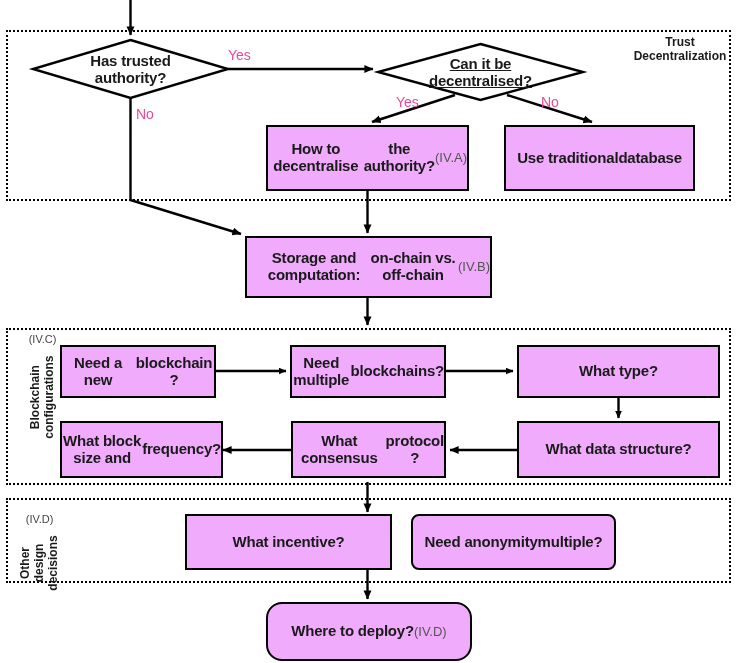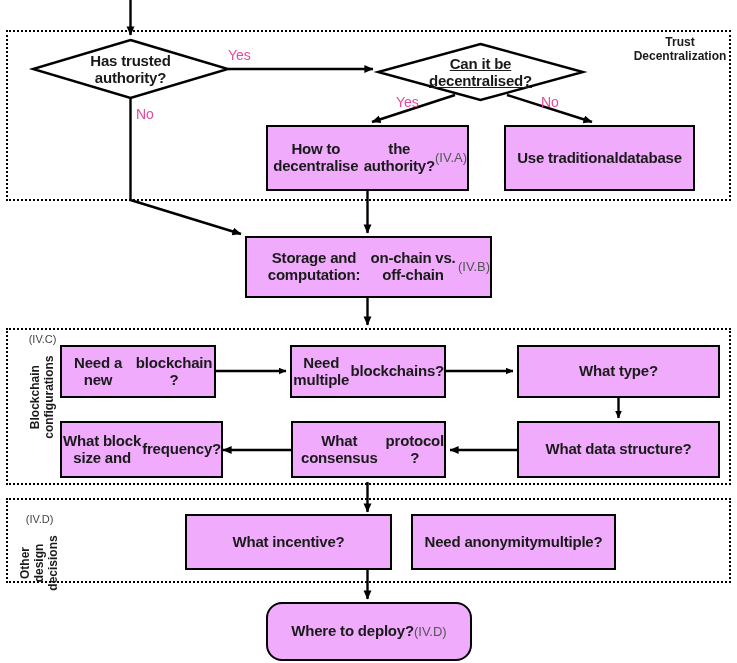--- a/index.html
+++ b/index.html
@@ -155,21 +155,21 @@
   </div>
 
   <div class="node" style="left:517px;top:421px;width:203px;height:57px;">
     <span class="ttl">What data structure?</span>
   </div>
 
   <div class="node" style="left:185px;top:514px;width:207px;height:56px;">
     <span class="ttl">What incentive?</span>
   </div>
 
-  <div class="node" style="left:411px;top:514px;width:205px;height:56px;">
+  <div class="node" style="left:411px;top:514px;width:205px;height:56px;border-radius:8px;">
     <span class="ttl">Need anonymity</span>
     <span class="ttl">multiple?</span>
   </div>
 
   <div class="node" style="left:266px;top:602px;width:206px;height:59px;border-radius:16px;">
     <span class="ttl">Where to deploy?</span>
     <span class="sub">(IV.D)</span>
   </div>
 
 </div>

